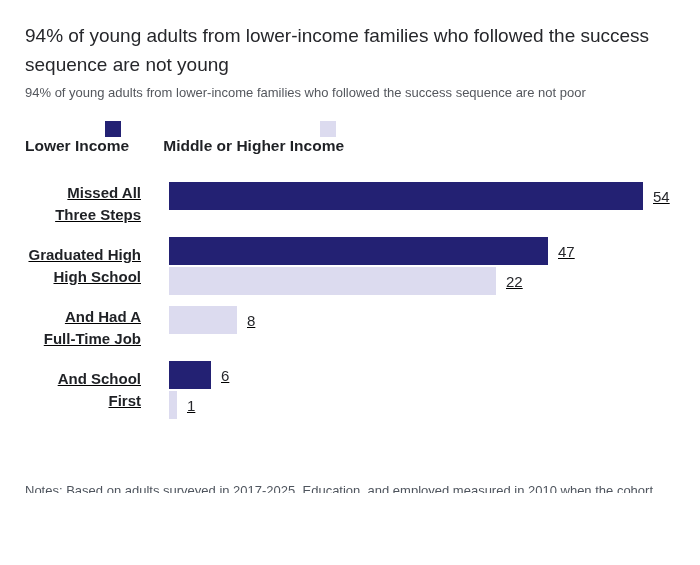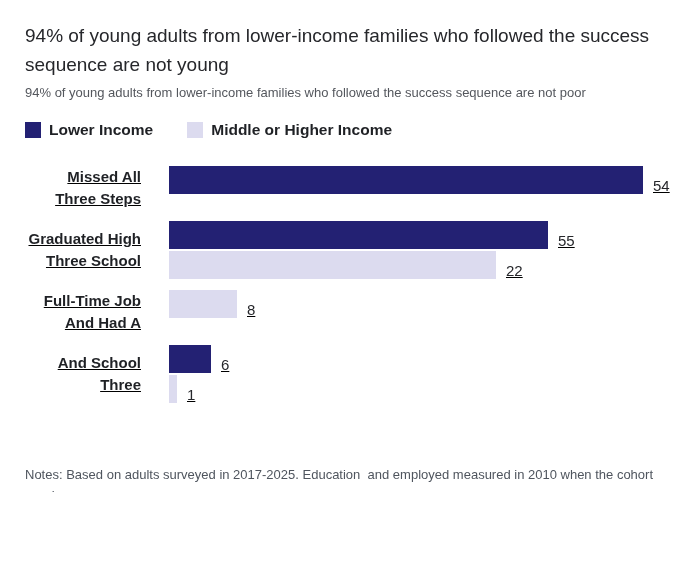--- a/index.html
+++ b/index.html
@@ -4,32 +4,32 @@
 <style>
   html,body { margin:0; padding:0; background:#ffffff; }
   body { font-family:"Liberation Sans", sans-serif; }
   .page {
     width:700px; height:493px; box-sizing:border-box;
     padding:21px 25px 0 25px; background:#ffffff; position:relative; overflow:hidden;
   }
   .title { font-size:19px; line-height:29px; font-weight:400; color:#26272b; white-space:nowrap; }
   .subtitle { margin-top:6px; font-size:13px; line-height:16px; color:#54575d; white-space:nowrap; }
   .legend { display:flex; align-items:center; margin-top:20px; }
-  .legend-item { display:flex; align-items:center; margin-right:34px; }
+  .legend-item { display:flex; align-items:flex-end; margin-right:34px;flex-direction:column; }
   .swatch { width:16px; height:16px; margin-right:8px; flex:0 0 auto; }
   .legend-label { font-size:15.5px; font-weight:700; color:#1f2125; }
   .chart { margin-top:27px; }
   .group { display:flex; margin-bottom:11px;text-decoration:underline; }
   .cat {
     width:129px; padding-right:13px; box-sizing:border-box; text-align:right;
     font-weight:700; font-size:15px; line-height:22px; color:#1f2125;
     display:flex; flex-direction:column; justify-content:center;
   }
   .bars { display:flex; flex-direction:column; gap:2px; }
-  .bar-row { display:flex; align-items:flex-end; height:28px;padding-left:15px; }
+  .bar-row { display:flex; align-items:center; height:28px;padding-left:15px; }
   .bar { height:28px; flex:0 0 auto; }
   .val { margin-left:10px; font-size:15px; color:#26272b; }
   .notes { margin-top:19px; font-size:13px; line-height:21px; color:#4f555e; white-space:pre-wrap; }
 </style>
 </head>
 <body>
 
 <div class="page">
 
   <div class="title">
@@ -59,49 +59,49 @@
         <div class="bars">
           <div class="bar-row">
             <div class="bar" style="width: 474px; background: rgb(35, 33, 115);"></div>
             <div class="val">54</div>
           </div>
         </div>
       </div>
       <div class="group">
         <div class="cat">
           <div class="">Graduated High</div>
-          <div class="">Three School</div>
+          <div class="">High School</div>
         </div>
         <div class="bars">
           <div class="bar-row">
             <div class="bar" style="width: 379px; background: rgb(35, 33, 115);"></div>
-            <div class="val">55</div>
+            <div class="val">47</div>
           </div>
           <div class="bar-row">
             <div class="bar" style="width: 327px; background: rgb(220, 219, 239);"></div>
             <div class="val">22</div>
           </div>
         </div>
       </div>
       <div class="group">
         <div class="cat">
+          <div class="">And Had A</div>
           <div class="">Full-Time Job</div>
-          <div class="">And Had A</div>
         </div>
         <div class="bars">
           <div class="bar-row">
             <div class="bar" style="width: 68px; background: rgb(220, 219, 239);"></div>
             <div class="val">8</div>
           </div>
         </div>
       </div>
       <div class="group">
         <div class="cat">
           <div class="">And School</div>
-          <div class="">Three</div>
+          <div class="">First</div>
         </div>
         <div class="bars">
           <div class="bar-row">
             <div class="bar" style="width: 42px; background: rgb(35, 33, 115);"></div>
             <div class="val">6</div>
           </div>
           <div class="bar-row">
             <div class="bar" style="width: 8px; background: rgb(220, 219, 239);"></div>
             <div class="val">1</div>
           </div>

